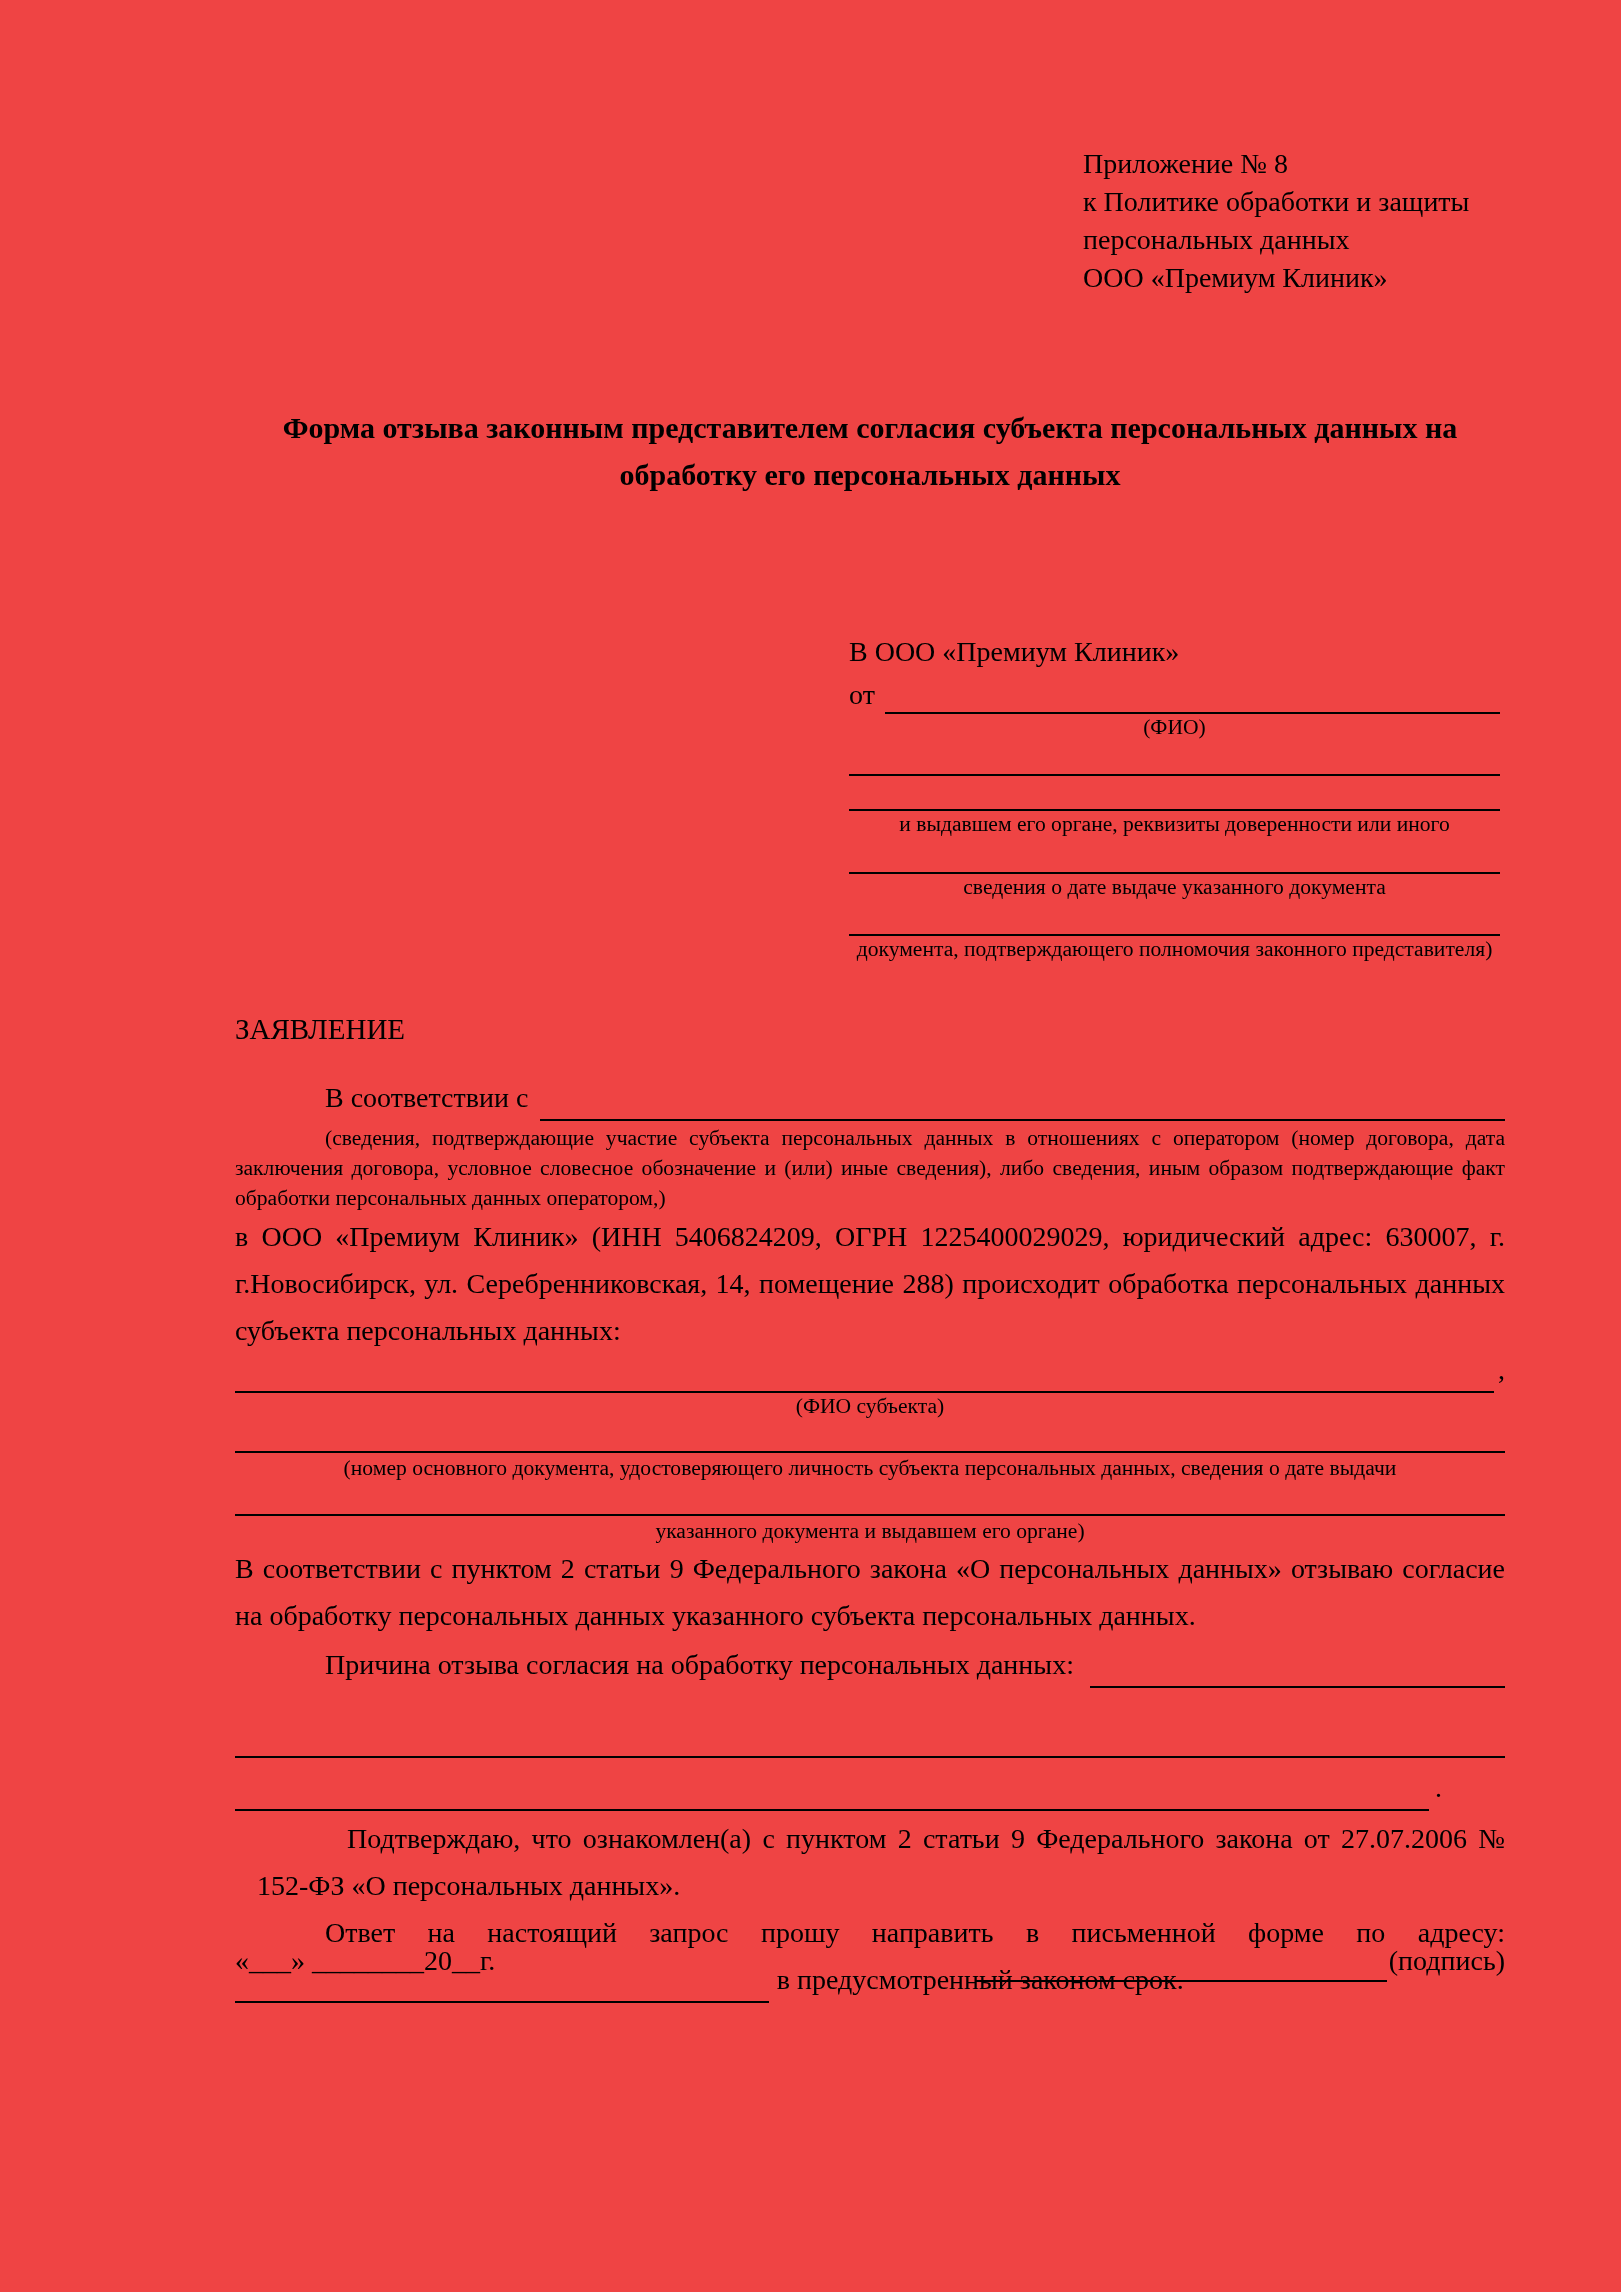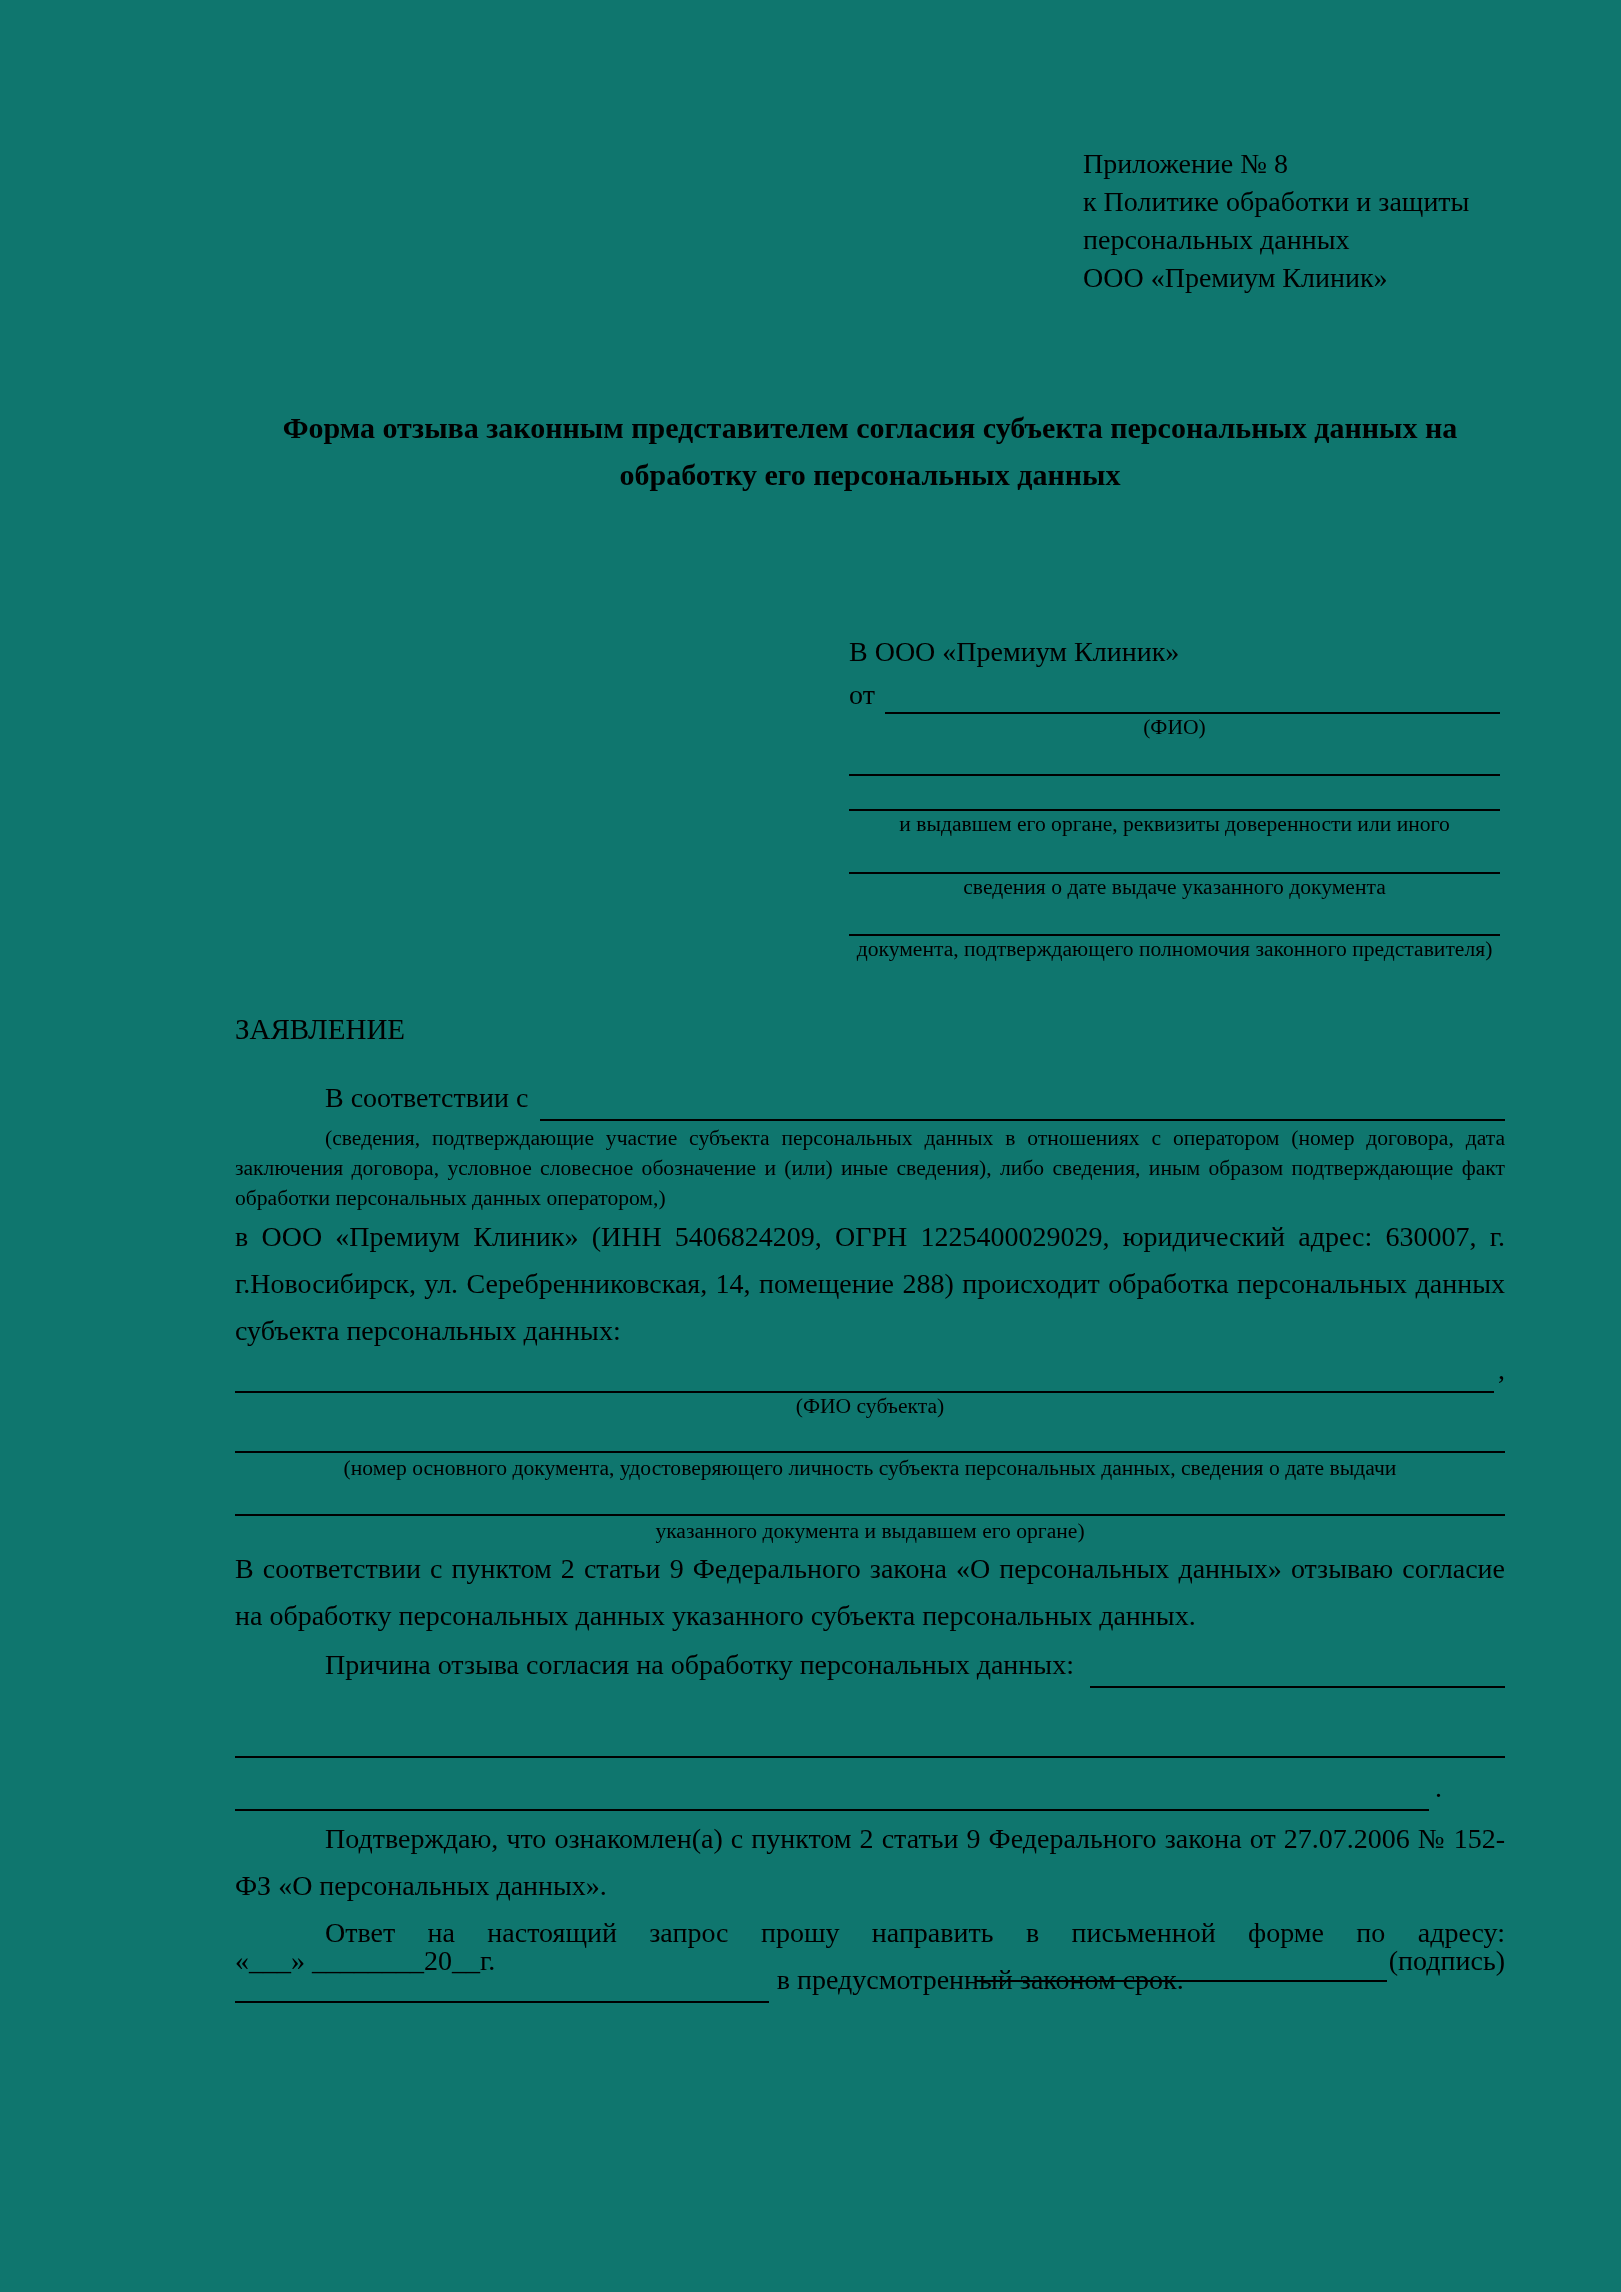--- a/index.html
+++ b/index.html
@@ -4,21 +4,21 @@
 <style>
   * { margin:0; padding:0; box-sizing:border-box; }
   html,body { background:#fff; }
   body {
     font-family:"Liberation Serif","DejaVu Serif",serif;
     color:#000;
   }
   .page {
     position:relative;
     width:1621px; height:2293px;
-    background:#0f766e;
+    background:#ef4444;
     overflow:hidden;
   }
   
   .appendix {
     position:absolute; left:1083px; top:145px;
     font-size:28px; line-height:38px;
   }
   
   .title {
     position:absolute; left:235px; top:404px; width:1270px;
@@ -57,21 +57,21 @@
   .comma-row .tail { flex:0 0 auto; padding-left:3.9px; }
   .field .u { height:33px; border-bottom:2.9px solid #000; }
   .field .cap { margin-top:2px; }
   .reason-row { display:flex; align-items:flex-end; height:49px; }
   .reason-row .lbl { flex:0 0 auto; padding-left:90px; padding-right:15.7px; white-space:nowrap; }
   .reason-row .blank { flex:1 1 auto; height:39px; }
   .rule-full { height:41px; border-bottom:2.9px solid #000; margin-top:29px; }
   .period-row { display:flex; align-items:flex-end; height:53px; padding-right:63px; }
   .period-row .blank { flex:1 1 auto; height:43px; }
   .period-row .tail { flex:0 0 auto; padding-left:5.9px; }
-  .indent-para { text-align:justify; text-indent:90px; margin-top:3.9px; }
+  .indent-para { text-align:justify; text-indent:90px; margin-top:3.9px;margin-left:22px; }
   .reply-line { text-align:justify; text-align-last:justify; text-indent:90px; }
   .reply-row { display:flex; align-items:flex-end; height:47px; }
   .reply-row .blank { flex:0 0 534px; height:39px; }
   .reply-row .tail { flex:0 0 auto; padding-left:7.8px; }
   
   .footer {
     position:absolute; left:235px; top:1939px; width:1270px;
     font-size:28px; line-height:43px;
     display:flex; justify-content:space-between; align-items:flex-end;
   }

